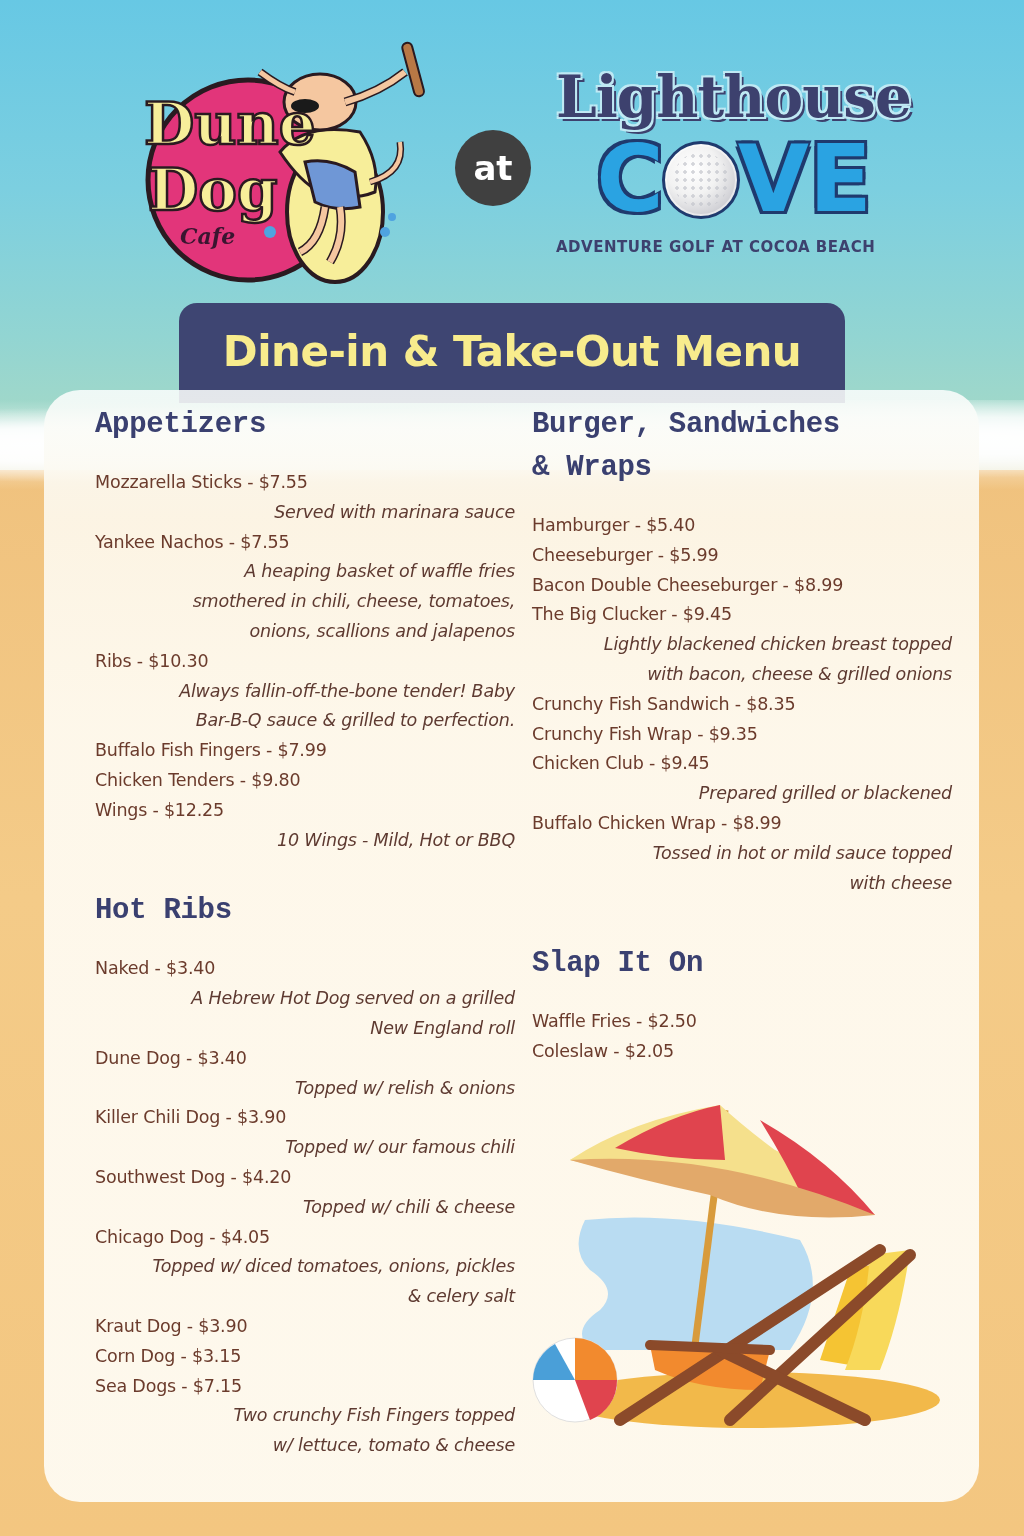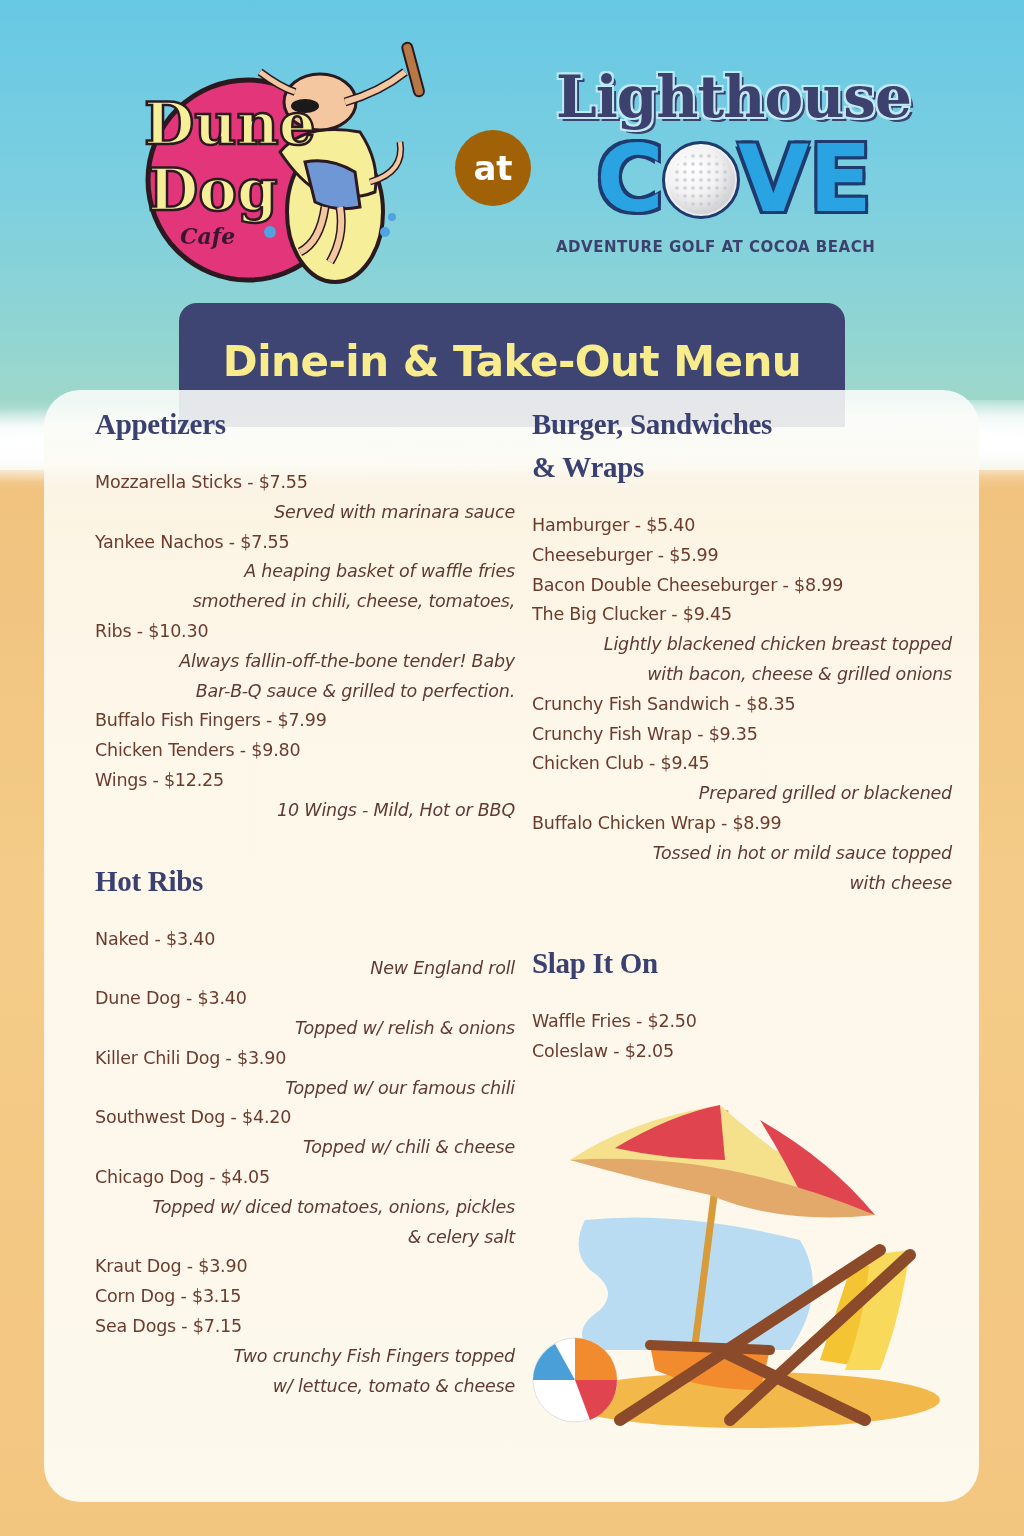--- a/index.html
+++ b/index.html
@@ -14,49 +14,49 @@
   .foam { position: absolute; left: 0; top: 400px; width: 1024px; height: 90px;
     background: radial-gradient(ellipse at 20% 50%, #ffffff 0%, rgba(255,255,255,0.85) 30%, rgba(255,255,255,0) 60%),
                 radial-gradient(ellipse at 90% 40%, #ffffff 0%, rgba(255,255,255,0.8) 25%, rgba(255,255,255,0) 55%),
                 linear-gradient(180deg, rgba(255,255,255,0) 0%, rgba(255,255,255,0.7) 45%, rgba(255,255,255,0) 100%); }
   .sand { position: absolute; left: 0; top: 470px; width: 1024px; height: 1066px;
     background: linear-gradient(180deg, #f0c27e 0%, #f4cb88 40%, #f3c680 100%); }
 
   
   .dune-logo { position: absolute; left: 130px; top: 32px; width: 300px; height: 252px; }
   .at-badge { position: absolute; left: 455px; top: 130px; width: 76px; height: 76px; border-radius: 50%;
-    background: #a16207; color: #fff; font-family: "DejaVu Sans", sans-serif; font-weight: bold; font-size: 34px;
+    background: #404040; color: #fff; font-family: "DejaVu Sans", sans-serif; font-weight: bold; font-size: 34px;
     display: flex; align-items: center; justify-content: center; }
   .lh-logo { position: absolute; left: 556px; top: 62px; width: 356px; height: 200px; text-align: left; }
   .lh-title { font-family: "DejaVu Serif", serif; font-weight: bold; font-size: 58px; color: #3d416e;
     letter-spacing: -1px; line-height: 70px;
     text-shadow: -2px -2px 0 #bfe9f4, 2px -2px 0 #bfe9f4, -2px 2px 0 #bfe9f4, 2px 2px 0 #bfe9f4, 4px 4px 0 #3d416e; }
   .lh-cove { display: flex; justify-content: center; align-items: center; margin-top: 2px; height: 92px; }
   .cove-letter { font-family: "DejaVu Sans", sans-serif; font-weight: bold; font-size: 92px; color: #2aa3e2; line-height: 92px;
     text-shadow: -3px -3px 0 #1f3a6e, 3px -3px 0 #1f3a6e, -3px 3px 0 #1f3a6e, 3px 3px 0 #1f3a6e; }
   .golf-ball { width: 78px; height: 78px; border-radius: 50%; margin: 0 -2px;
     background: radial-gradient(circle at 38% 35%, #ffffff 0%, #f2f2f2 40%, #c9c9cf 80%, #9ea0aa 100%);
     border: 3px solid #1f3a6e;
     box-shadow: inset 0 0 0 2px rgba(255,255,255,0.5); position: relative; }
   .golf-ball::after { content: ""; position: absolute; inset: 8px; border-radius: 50%;
     background-image: radial-gradient(circle, #c3c5cc 1.5px, transparent 2px); background-size: 8px 8px; opacity: 0.7; }
   .lh-sub { margin-top: 12px; font-family: "DejaVu Sans", sans-serif; font-weight: bold; font-size: 15px; color: #3d416e; letter-spacing: 0.5px; }
 
   
-  .banner { position: absolute; left: 179px; top: 303px; width: 666px; height: 124px; background: #3e4572;
-    border-radius: 18px 18px 0 0; display: flex; justify-content: center; padding-top: 34px; }
+  .banner { position: absolute; left: 179px; top: 303px; width: 666px; height: 100px; background: #3e4572;
+    border-radius: 18px 18px 0 0; display: flex; justify-content: center; padding-top: 24px; }
   .banner-text { font-family: "DejaVu Sans", sans-serif; font-weight: bold; font-size: 42px; color: #f8ec8d; letter-spacing: -0.5px; }
 
   
   .card { position: absolute; left: 44px; top: 390px; width: 935px; height: 1112px; border-radius: 36px;
     background: linear-gradient(180deg, rgba(250,253,252,0.88) 0%, rgba(253,248,236,0.92) 12%, rgba(254,249,238,0.96) 30%, rgba(254,250,240,0.97) 100%); }
   .col { position: absolute; }
   .col-left { left: 95px; top: 403px; width: 420px; }
   .col-right { left: 532px; top: 403px; width: 420px; }
-  .sec-title { font-family: Liberation Serif, serif; font-weight: bold; font-size: 29px; color: #3a4070; line-height: 43px; letter-spacing: -0.3px; }
+  .sec-title { font-family: Liberation Mono, monospace; font-weight: bold; font-size: 29px; color: #3a4070; line-height: 43px; letter-spacing: -0.3px; }
   .items { margin-top: 22px; }
   .item-name { font-family: "DejaVu Sans", sans-serif; font-weight: normal; font-size: 17.5px; color: #6b3b2c; line-height: 29.8px; letter-spacing: -0.2px; }
   .item-desc { font-family: "DejaVu Sans", sans-serif; font-style: italic; font-size: 17.5px; color: #5e3a31; line-height: 29.8px; letter-spacing: -0.2px; text-align: right; }
   .sec-gap { height: 34px; }
 
   .beach-art { position: absolute; left: 530px; top: 1090px; width: 420px; height: 350px; }
 </style>
 </head>
 <body>
 
@@ -112,32 +112,34 @@
 <div class="card"></div>
 
 <div class="col col-left">
   <div class="sec-title">Appetizers</div>
   <div class="items">
       <div class="item-name">Mozzarella Sticks - $7.55</div>
       <div class="item-desc">Served with marinara sauce</div>
       <div class="item-name">Yankee Nachos - $7.55</div>
       <div class="item-desc">A heaping basket of waffle fries</div>
       <div class="item-desc">smothered in chili, cheese, tomatoes,</div>
+      <div class="item-desc">onions, scallions and jalapenos</div>
       <div class="item-name">Ribs - $10.30</div>
       <div class="item-desc">Always fallin-off-the-bone tender! Baby</div>
       <div class="item-desc">Bar-B-Q sauce &amp; grilled to perfection.</div>
       <div class="item-name">Buffalo Fish Fingers - $7.99</div>
       <div class="item-name">Chicken Tenders - $9.80</div>
       <div class="item-name">Wings - $12.25</div>
       <div class="item-desc">10 Wings - Mild, Hot or BBQ</div>
     </div>
   <div class="sec-gap"></div>
   <div class="sec-title">Hot Ribs</div>
   <div class="items">
       <div class="item-name">Naked - $3.40</div>
+      <div class="item-desc">A Hebrew Hot Dog served on a grilled</div>
       <div class="item-desc">New England roll</div>
       <div class="item-name">Dune Dog  - $3.40</div>
       <div class="item-desc">Topped w/ relish &amp; onions</div>
       <div class="item-name">Killer Chili Dog - $3.90</div>
       <div class="item-desc">Topped w/ our famous chili</div>
       <div class="item-name">Southwest Dog - $4.20</div>
       <div class="item-desc">Topped w/ chili &amp; cheese</div>
       <div class="item-name">Chicago Dog - $4.05</div>
       <div class="item-desc">Topped w/ diced tomatoes, onions, pickles</div>
       <div class="item-desc">&amp; celery salt</div>

